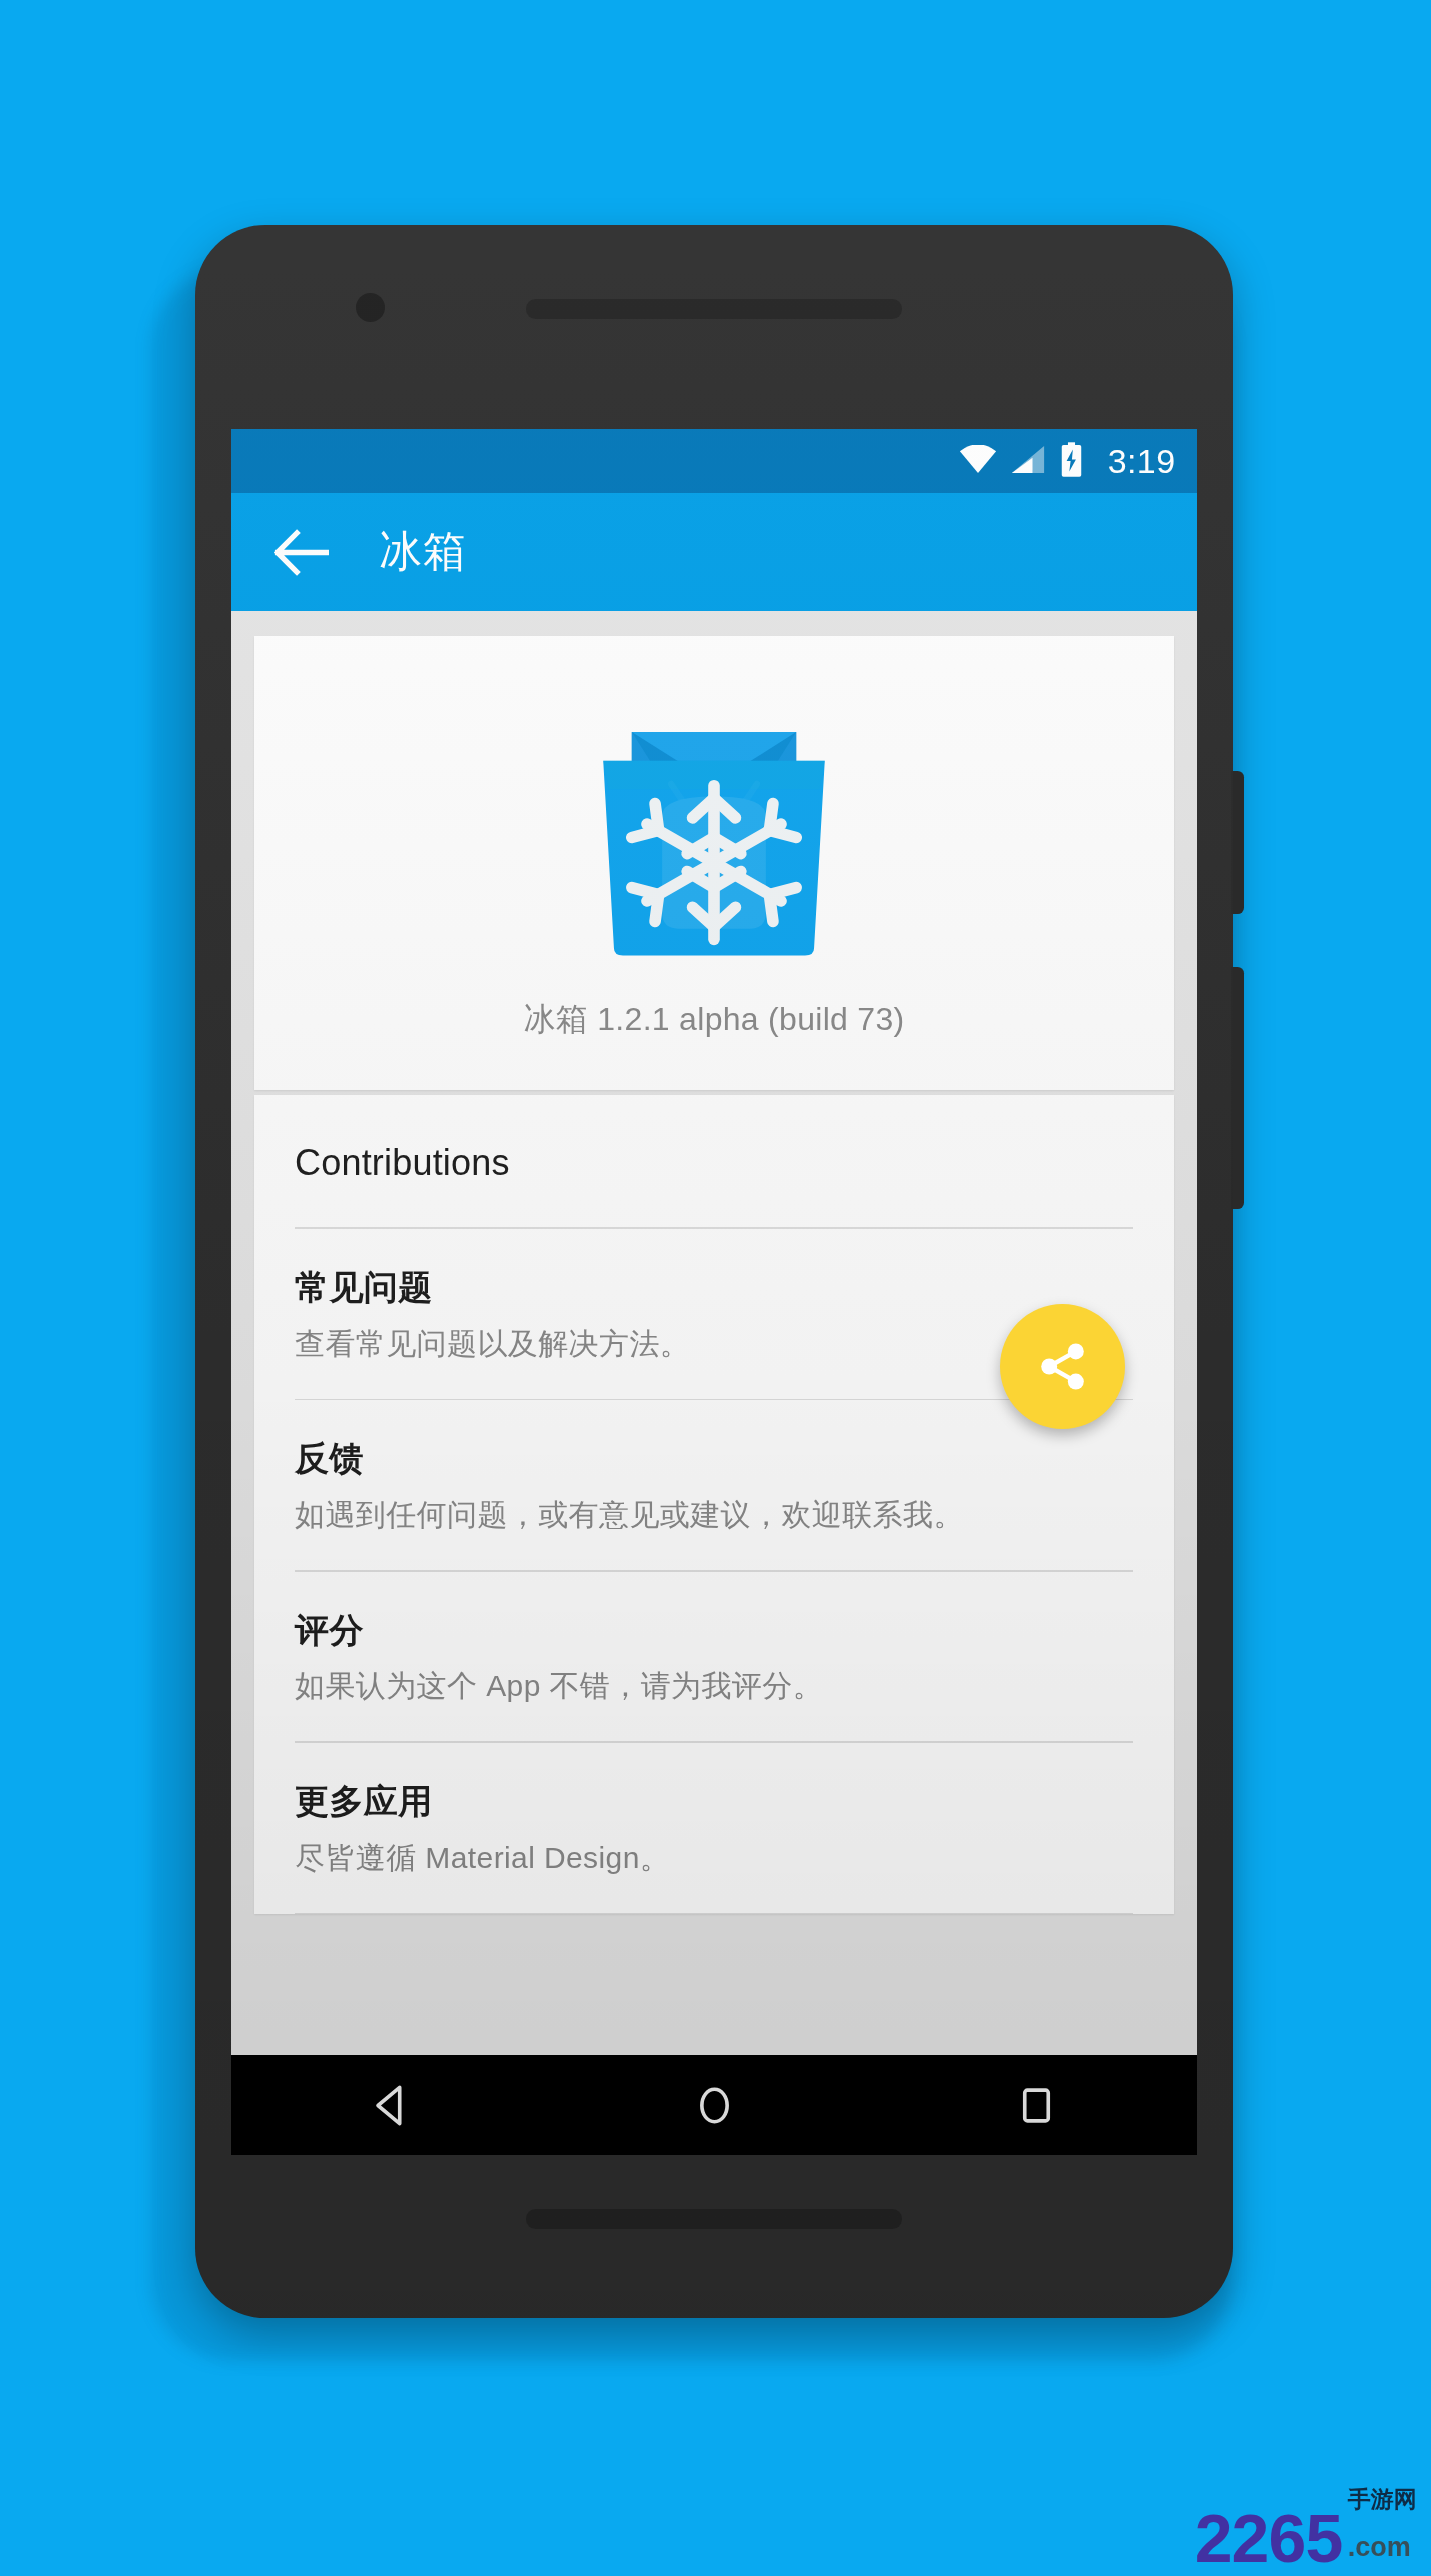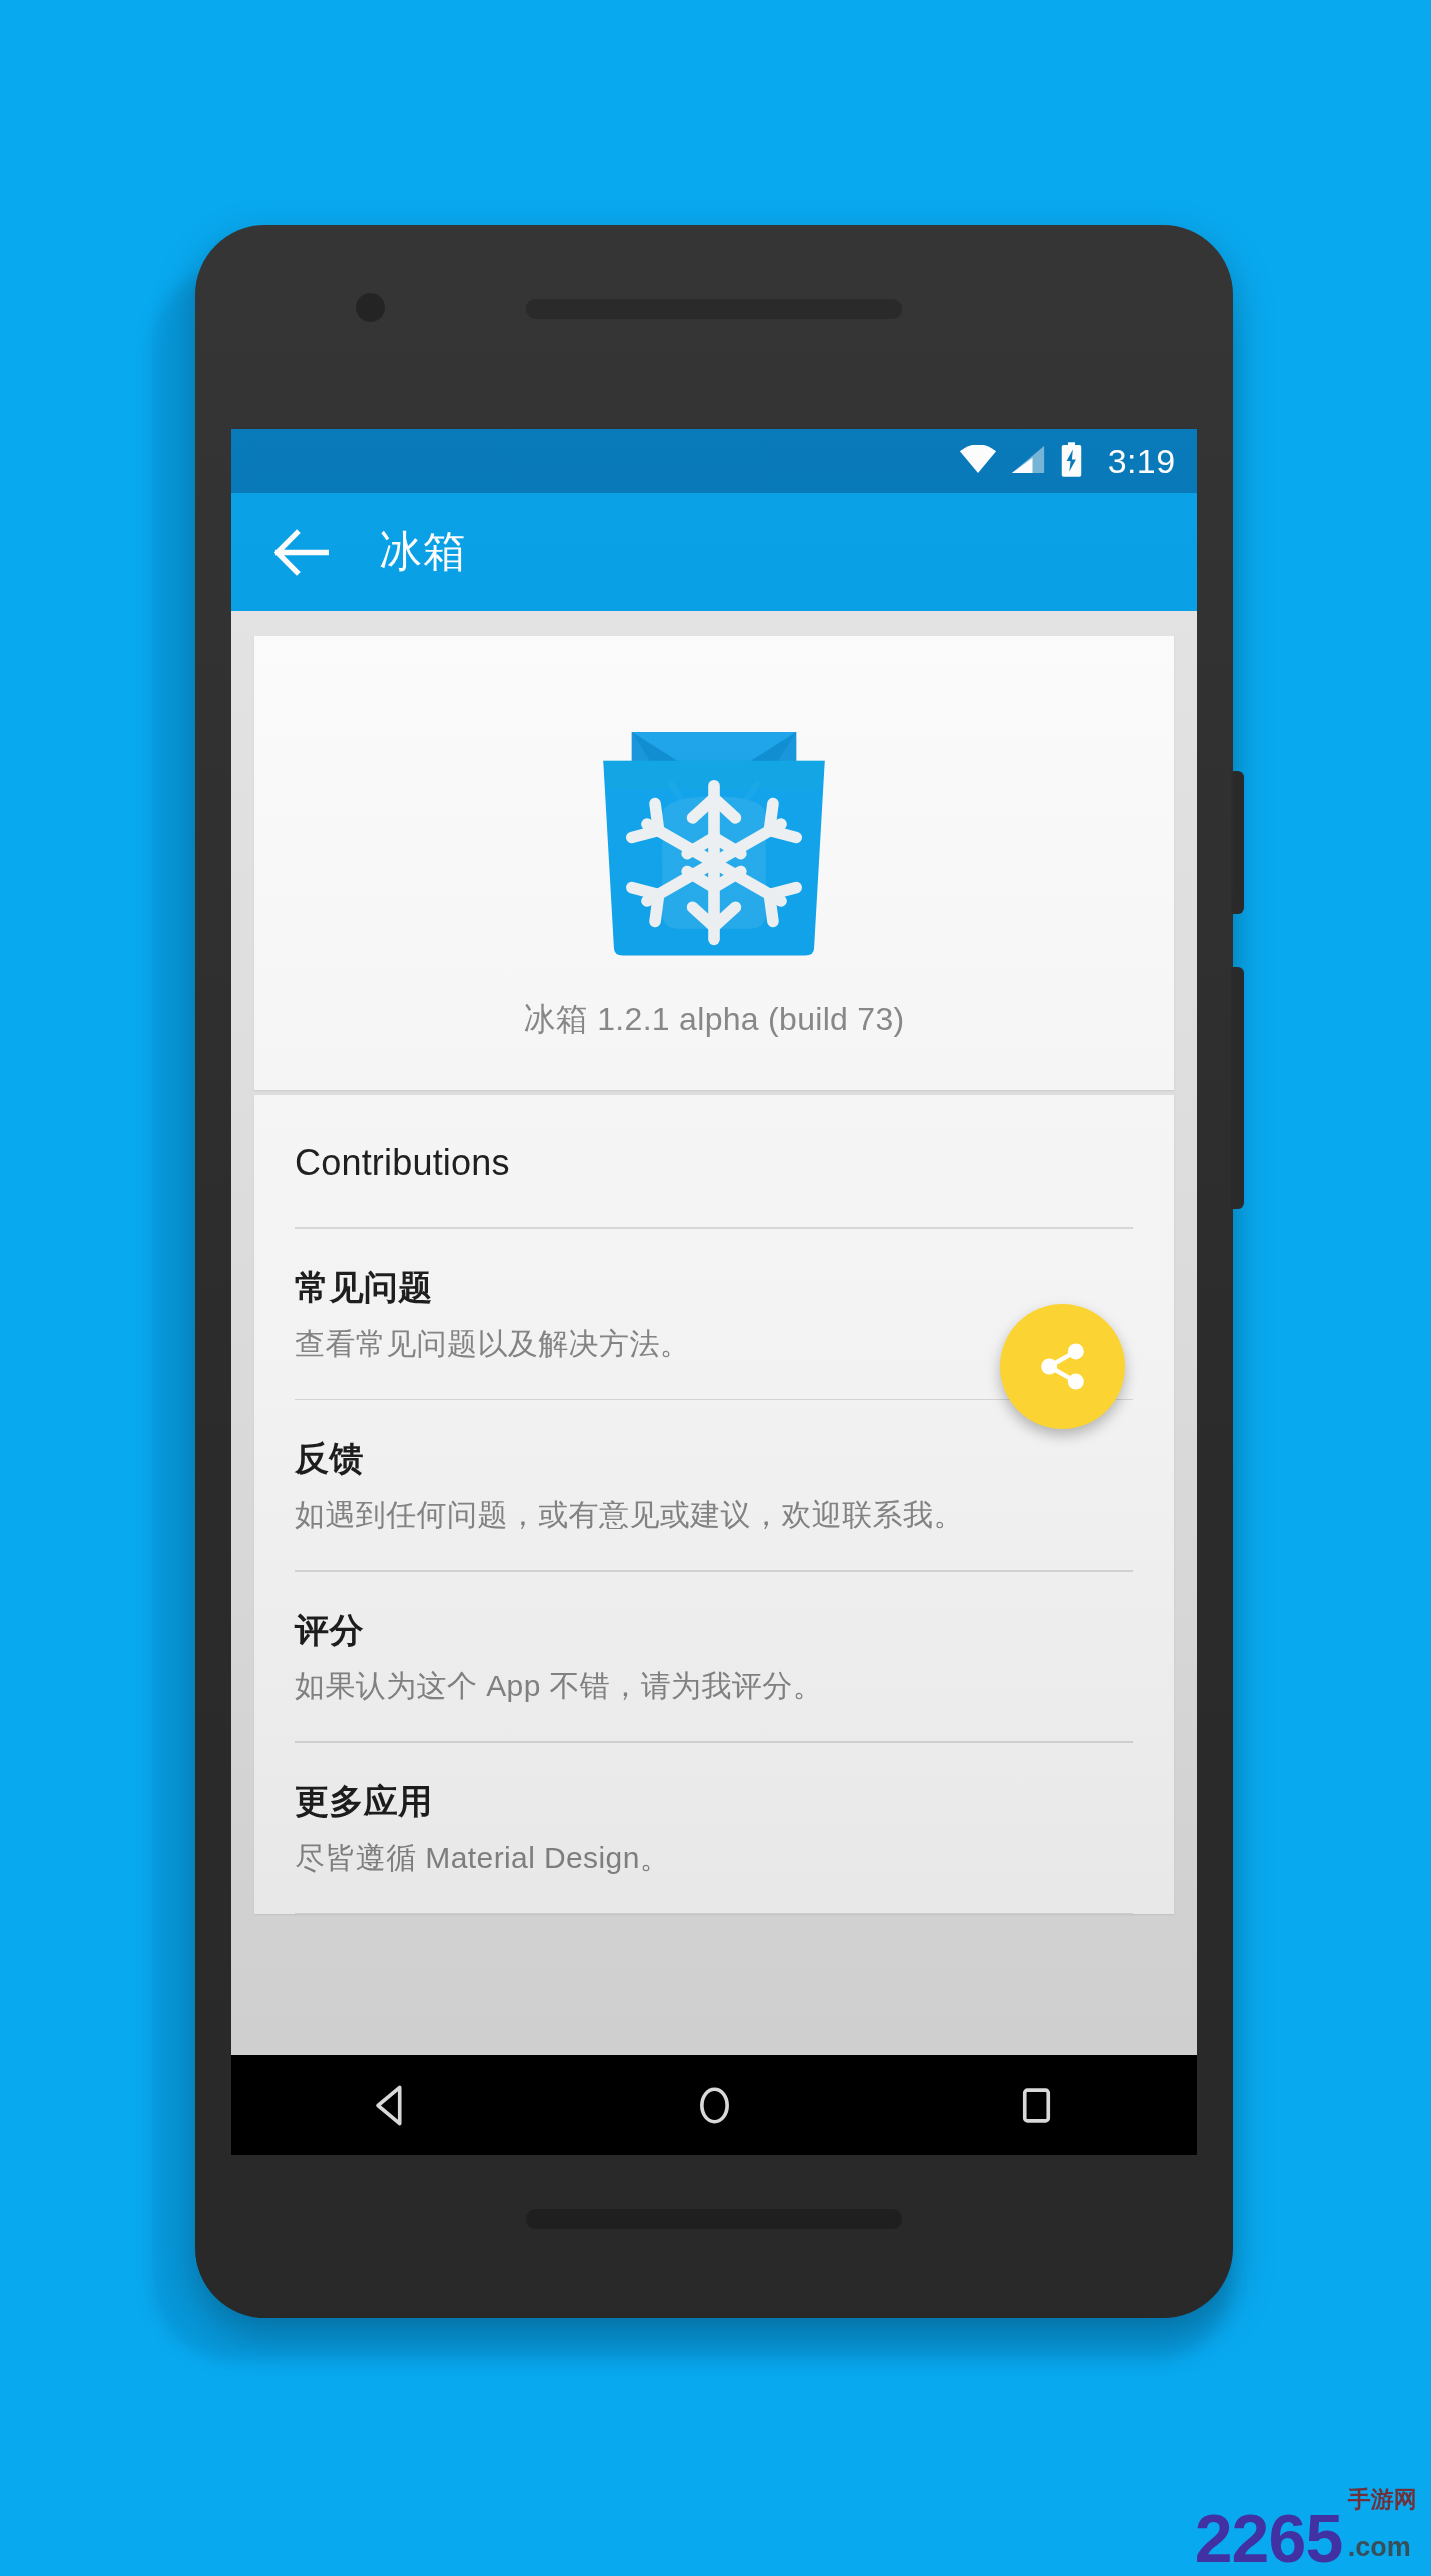--- a/index.html
+++ b/index.html
@@ -279,21 +279,21 @@
   }
   #watermark-dotcom {
     font-size: 27px;
     font-weight: 700;
     color: #404040;
     line-height: 1.6;
   }
   #watermark-cn {
     font-size: 23px;
     font-weight: 700;
-    color: #7f1d1d;
+    color: #0f172a;
     line-height: 1.2;
     margin-bottom: 12.5px;
   }
   #watermark-right {
     display: flex;
     flex-direction: column;
     align-items: flex-start;
   }
 </style>
 </head>

